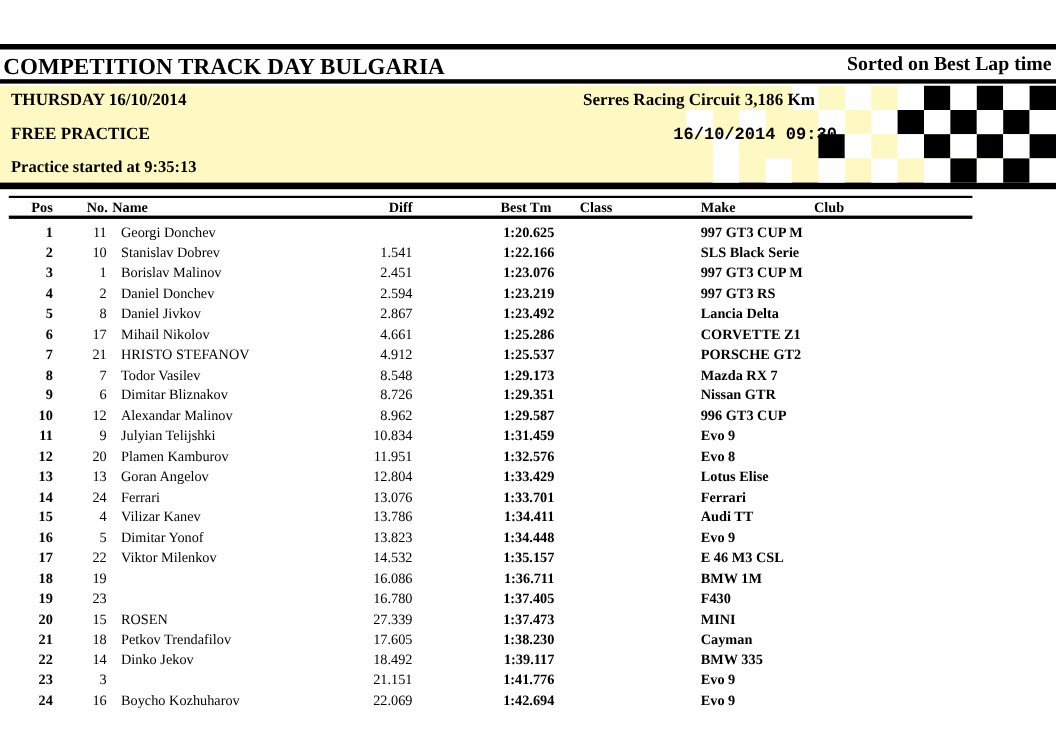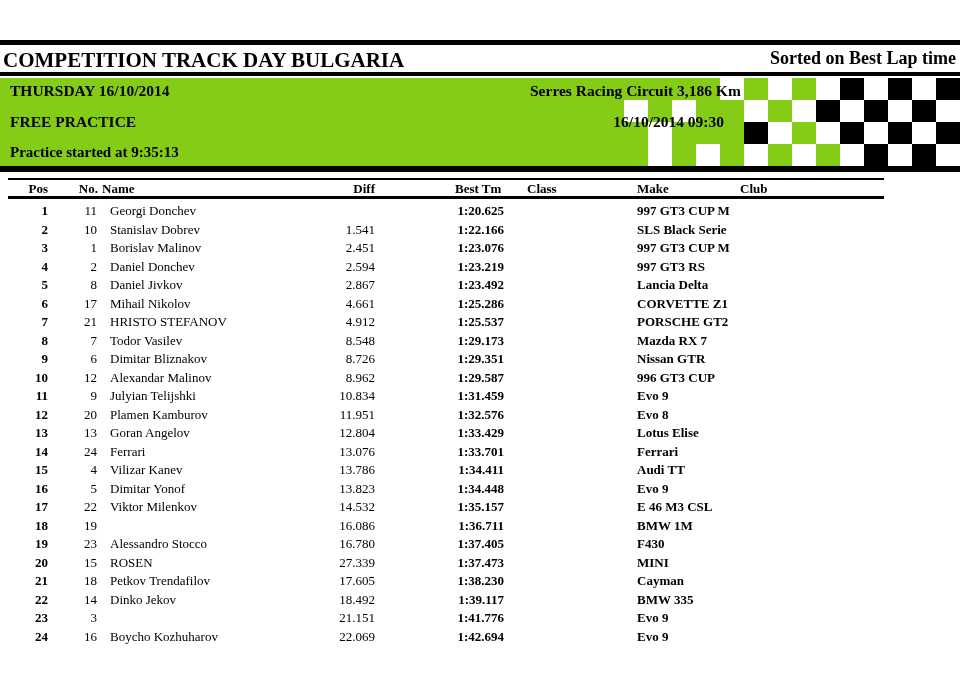--- a/index.html
+++ b/index.html
@@ -20,21 +20,21 @@
   .sort-note {
     position:absolute; right:4px; top:48px;
     font-size:18px; font-weight:bold; white-space:nowrap;
   }
 
   .banner { position:absolute; left:0; top:78px; width:960px; height:88px; }
   .banner-text { position:absolute; font-weight:bold; font-size:15.5px; white-space:nowrap; z-index:3; }
   #bt-day      { left:10px;  top:4px; }
   #bt-circuit  { left:530px; top:4px; }
   #bt-session  { left:10px;  top:35px; }
-  #bt-datetime { left:576px; top:35px; width:148px; text-align:right; }
+  #bt-datetime { left:612px; top:35px; width:148px; text-align:right;font-family:Liberation Mono, monospace; }
   #bt-started  { left:10px;  top:66px; font-size:15px; }
 
   .checker-cell { position:absolute; width:24px; height:22px; z-index:2; }
 
   .rule-thin  { position:absolute; left:8px; top:178px; width:876px; height:2px; background:#000; }
   .rule-thick { position:absolute; left:8px; top:196px; width:876px; height:3px; background:#000; }
 
   .th { position:absolute; top:181px; font-size:13px; font-weight:bold; white-space:nowrap; }
   #th-pos   { left:8px;   width:40px; text-align:right; }
   #th-no    { left:58px;  width:40px; text-align:right; }
@@ -59,21 +59,21 @@
 
 <div class="page">
 
   <div class="bar" id="top-bar"></div>
 
   <div class="title">COMPETITION TRACK DAY BULGARIA</div>
   <div class="sort-note">Sorted on Best Lap time</div>
 
   <div class="bar" id="title-rule"></div>
 
-  <div class="banner" id="banner" style="background: #84cc16;">
+  <div class="banner" id="banner" style="background: #fef9c3;">
     <div class="banner-text" id="bt-day">THURSDAY 16/10/2014</div>
     <div class="banner-text" id="bt-circuit">Serres Racing Circuit 3,186 Km</div>
     <div class="banner-text" id="bt-session">FREE PRACTICE</div>
     <div class="banner-text" id="bt-datetime">16/10/2014 09:30</div>
     <div class="banner-text" id="bt-started">Practice started at 9:35:13</div>
     <div id="checker-flag">
         <div class="checker-cell" style="left: 720px; top: 0px; background: rgb(255, 255, 255);"></div>
         <div class="checker-cell" style="left: 768px; top: 0px; background: rgb(255, 255, 255);"></div>
         <div class="checker-cell" style="left: 816px; top: 0px; background: rgb(255, 255, 255);"></div>
         <div class="checker-cell" style="left: 840px; top: 0px; background: rgb(0, 0, 0);"></div>
@@ -265,21 +265,20 @@
       <div class="row" style="top: 517.5px;">
         <div class="cell c-pos">18</div>
         <div class="cell c-no">19</div>
         <div class="cell c-diff">16.086</div>
         <div class="cell c-best">1:36.711</div>
         <div class="cell c-make">BMW 1M</div>
       </div>
       <div class="row" style="top: 536px;">
         <div class="cell c-pos">19</div>
         <div class="cell c-no">23</div>
-        <div class="cell c-name">Alessandro Stocco</div>
         <div class="cell c-diff">16.780</div>
         <div class="cell c-best">1:37.405</div>
         <div class="cell c-make">F430</div>
       </div>
       <div class="row" style="top: 554.5px;">
         <div class="cell c-pos">20</div>
         <div class="cell c-no">15</div>
         <div class="cell c-name">ROSEN</div>
         <div class="cell c-diff">27.339</div>
         <div class="cell c-best">1:37.473</div>

